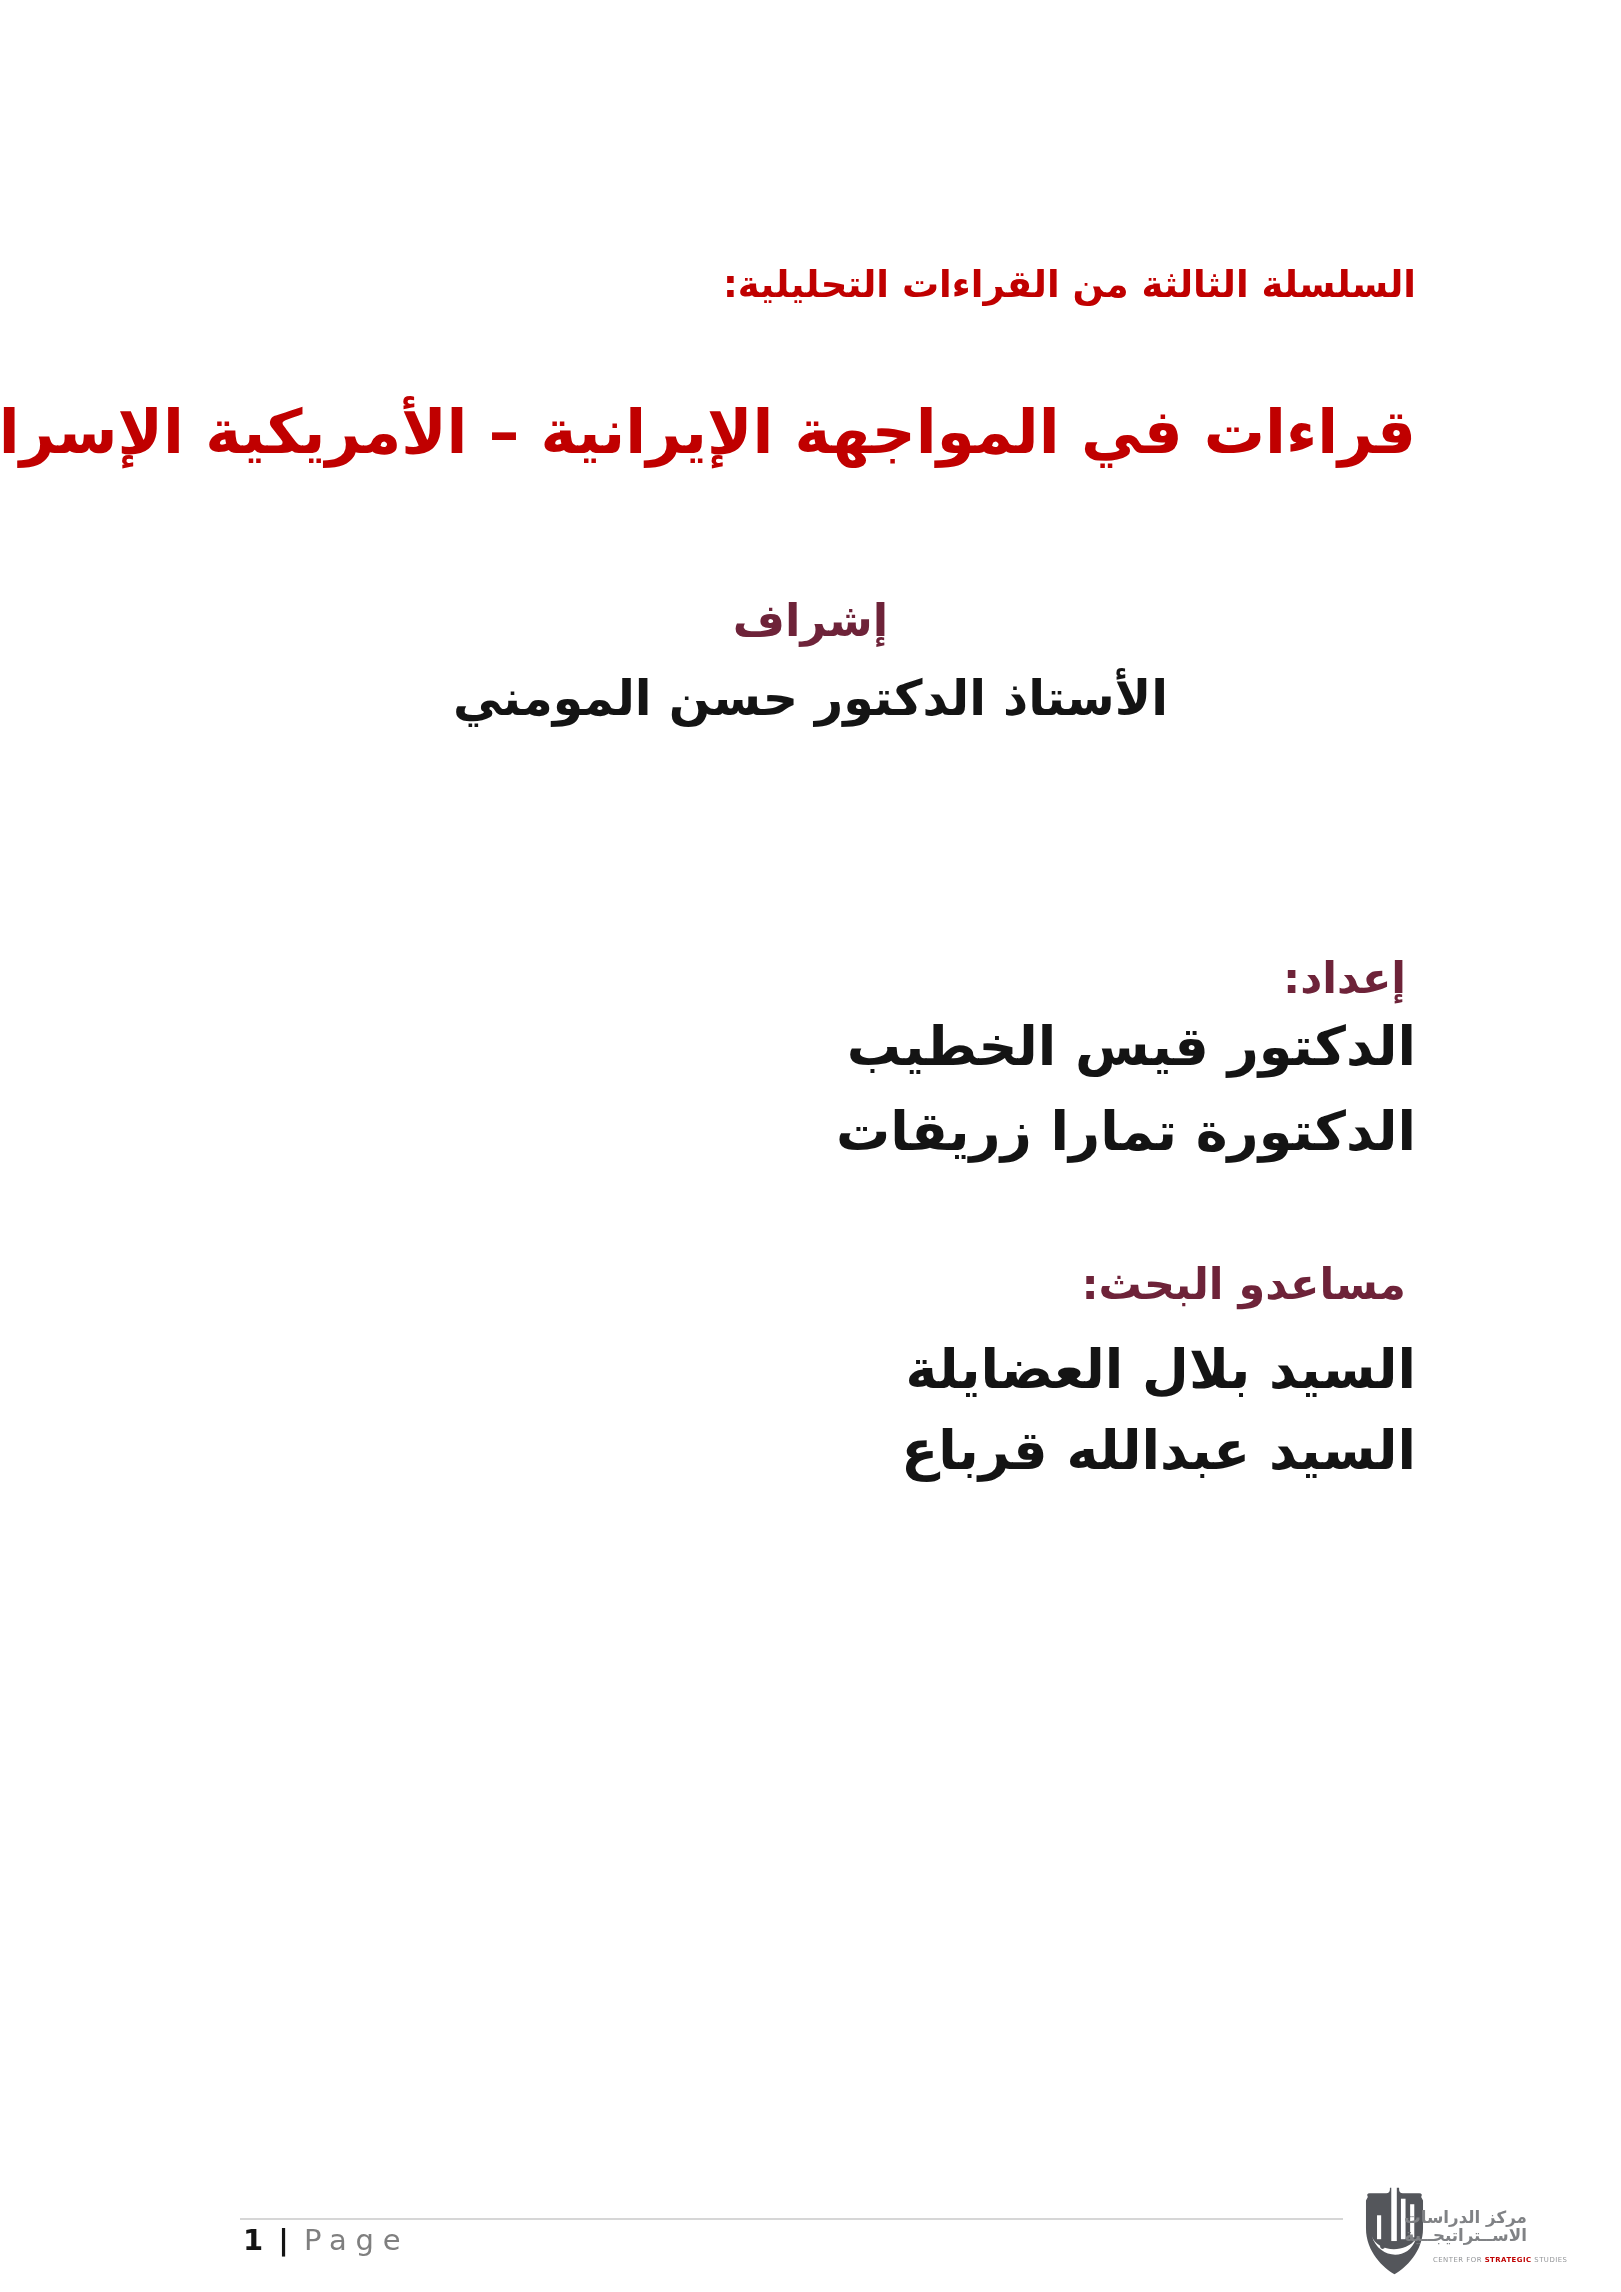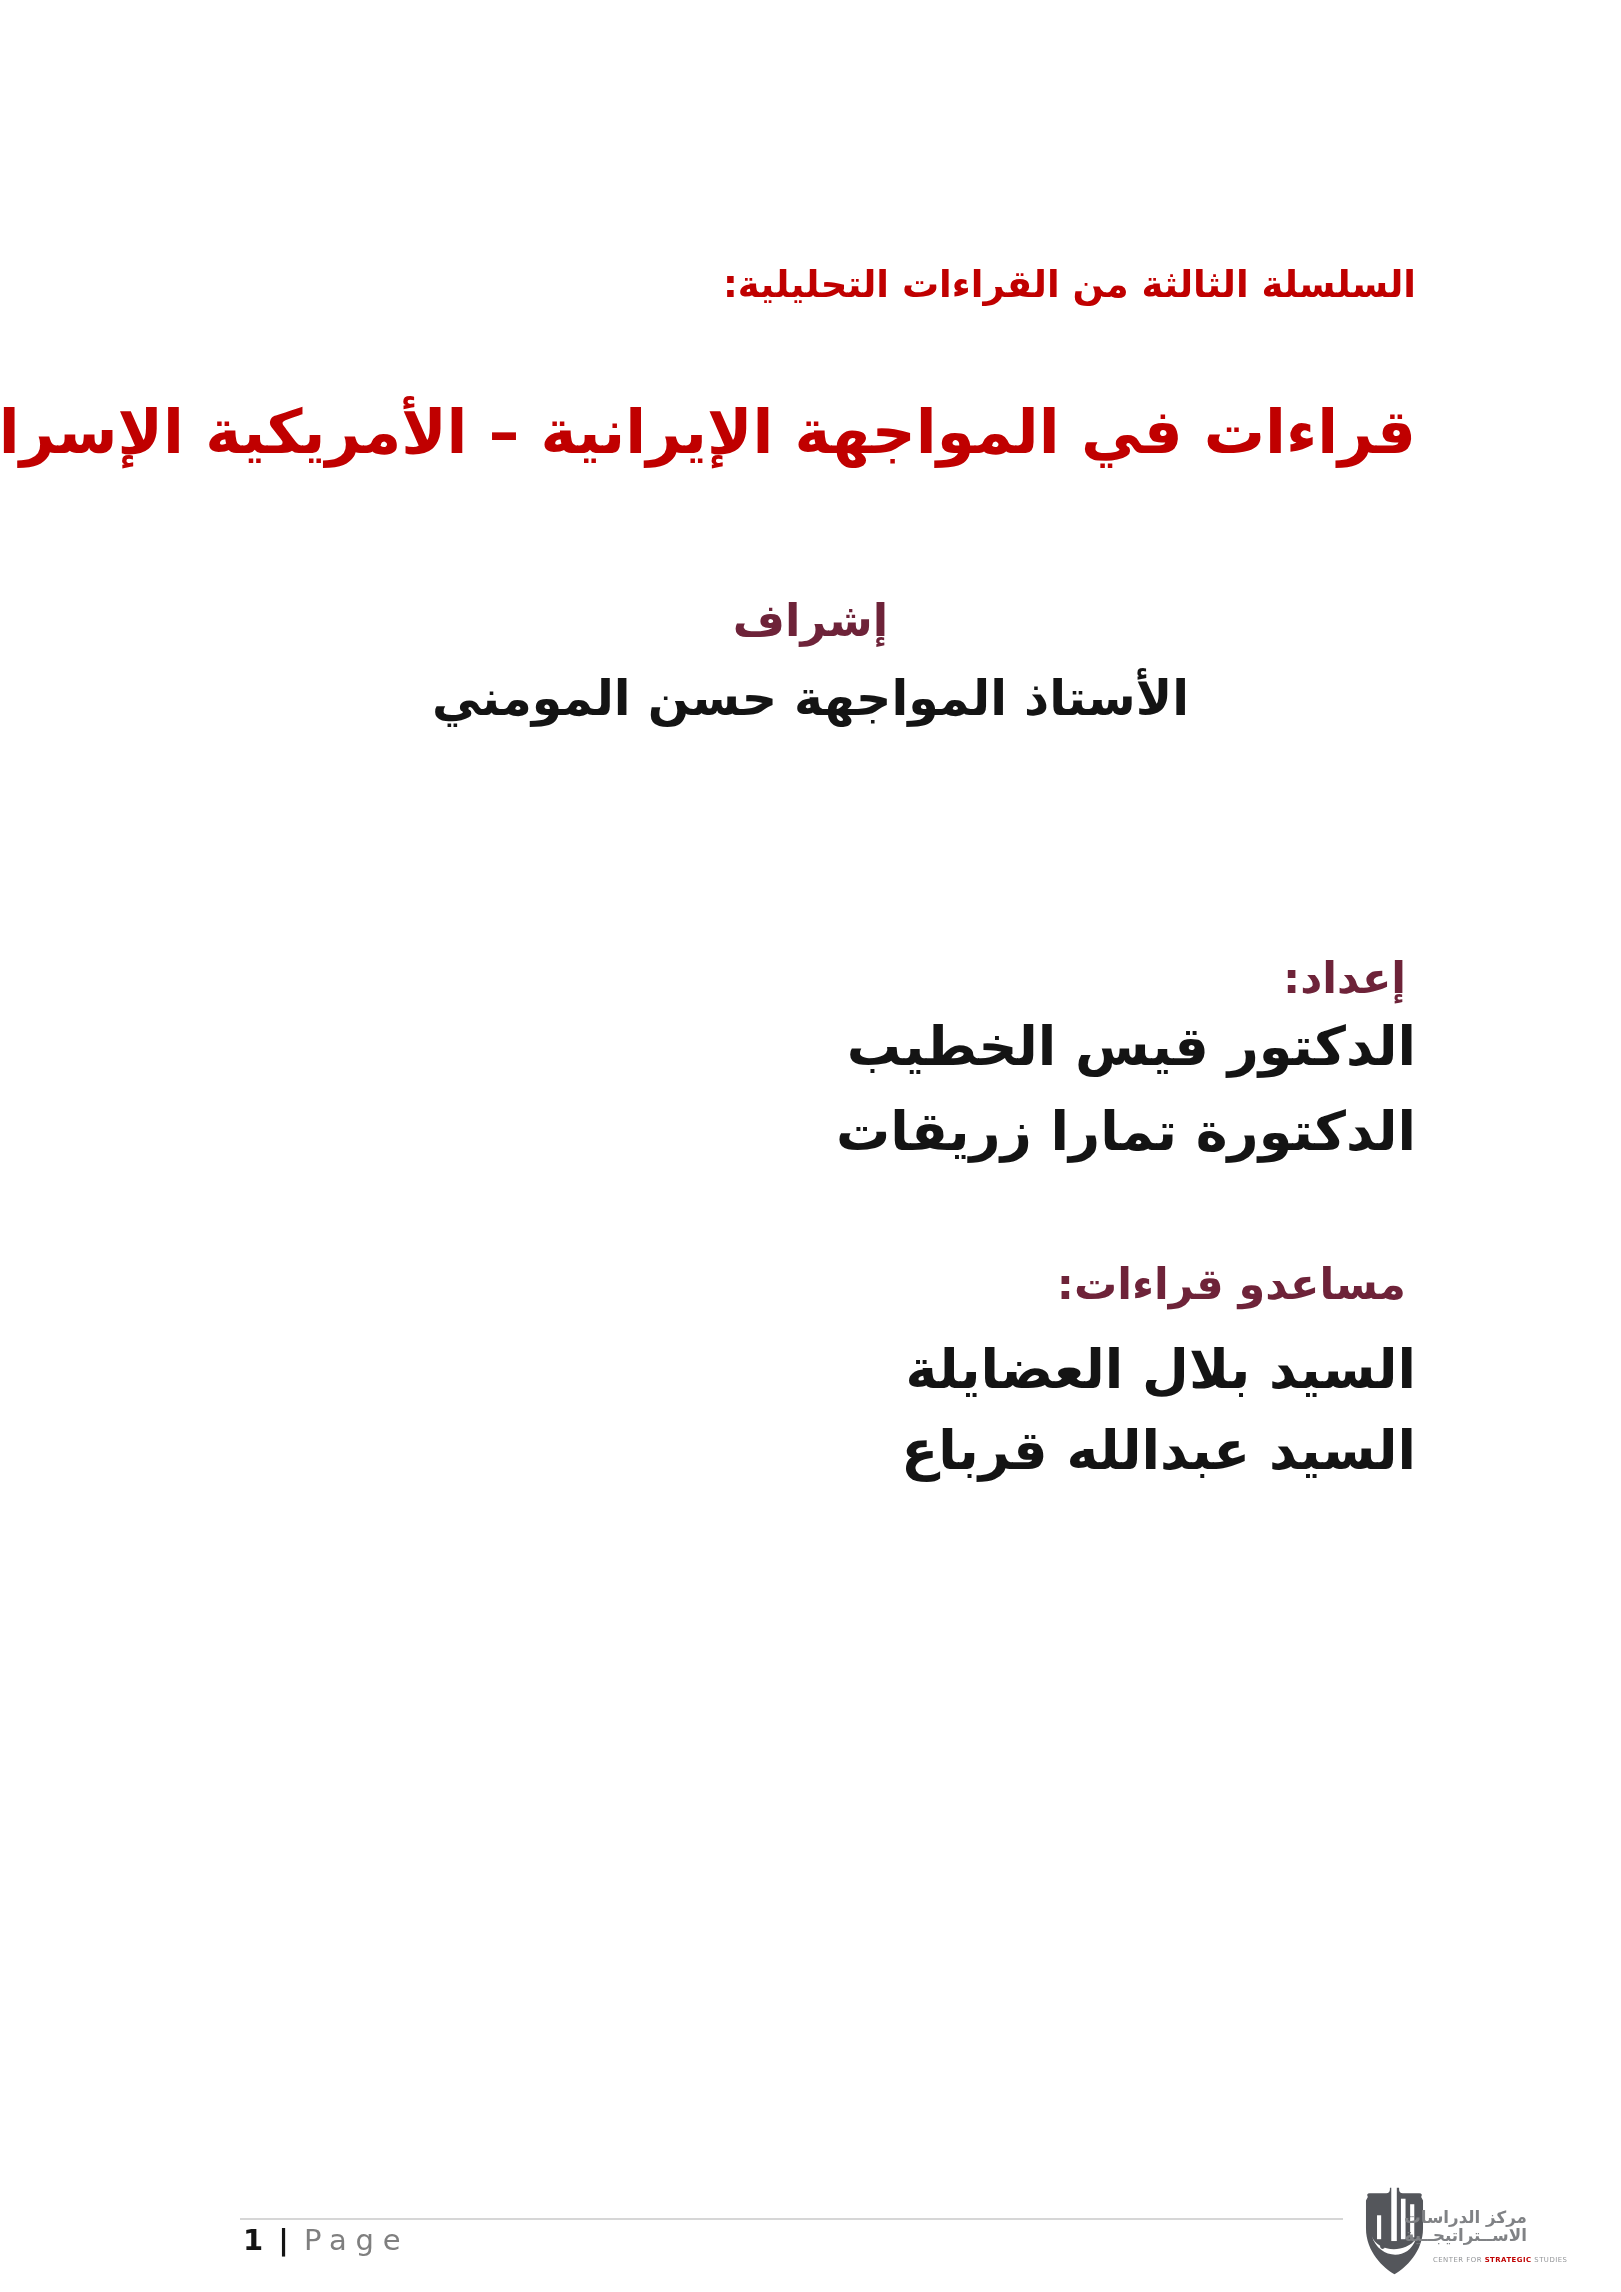--- a/index.html
+++ b/index.html
@@ -107,30 +107,30 @@
 <body>
 
 <div class="page">
 
   <div class="abs arabic series-label">السلسلة الثالثة من القراءات التحليلية:</div>
 
   <div class="abs arabic doc-title">قراءات في المواجهة الإيرانية – الأمريكية الإسرائيلية وتداعياتها</div>
 
   <div class="abs arabic supervision-heading">إشراف</div>
 
-  <div class="abs arabic supervisor-name">الأستاذ المواجهة حسن المومني</div>
+  <div class="abs arabic supervisor-name">الأستاذ الدكتور حسن المومني</div>
 
   <div class="abs arabic list-heading prepared-heading">إعداد:</div>
 
   <div class="abs arabic person-name author-1">الدكتور قيس الخطيب</div>
 
   <div class="abs arabic person-name author-2">الدكتورة تمارا زريقات</div>
 
 
-  <div class="abs arabic list-heading assistants-heading">مساعدو قراءات:</div>
+  <div class="abs arabic list-heading assistants-heading">مساعدو البحث:</div>
 
   <div class="abs arabic person-name assistant-1">السيد بلال العضايلة</div>
 
   <div class="abs arabic person-name assistant-2">السيد عبدالله قرباع</div>
 
   <div class="footer-rule"></div>
 
   <div class="abs footer-page">
     <span class="num">1</span>
     <span class="bar">|</span>

